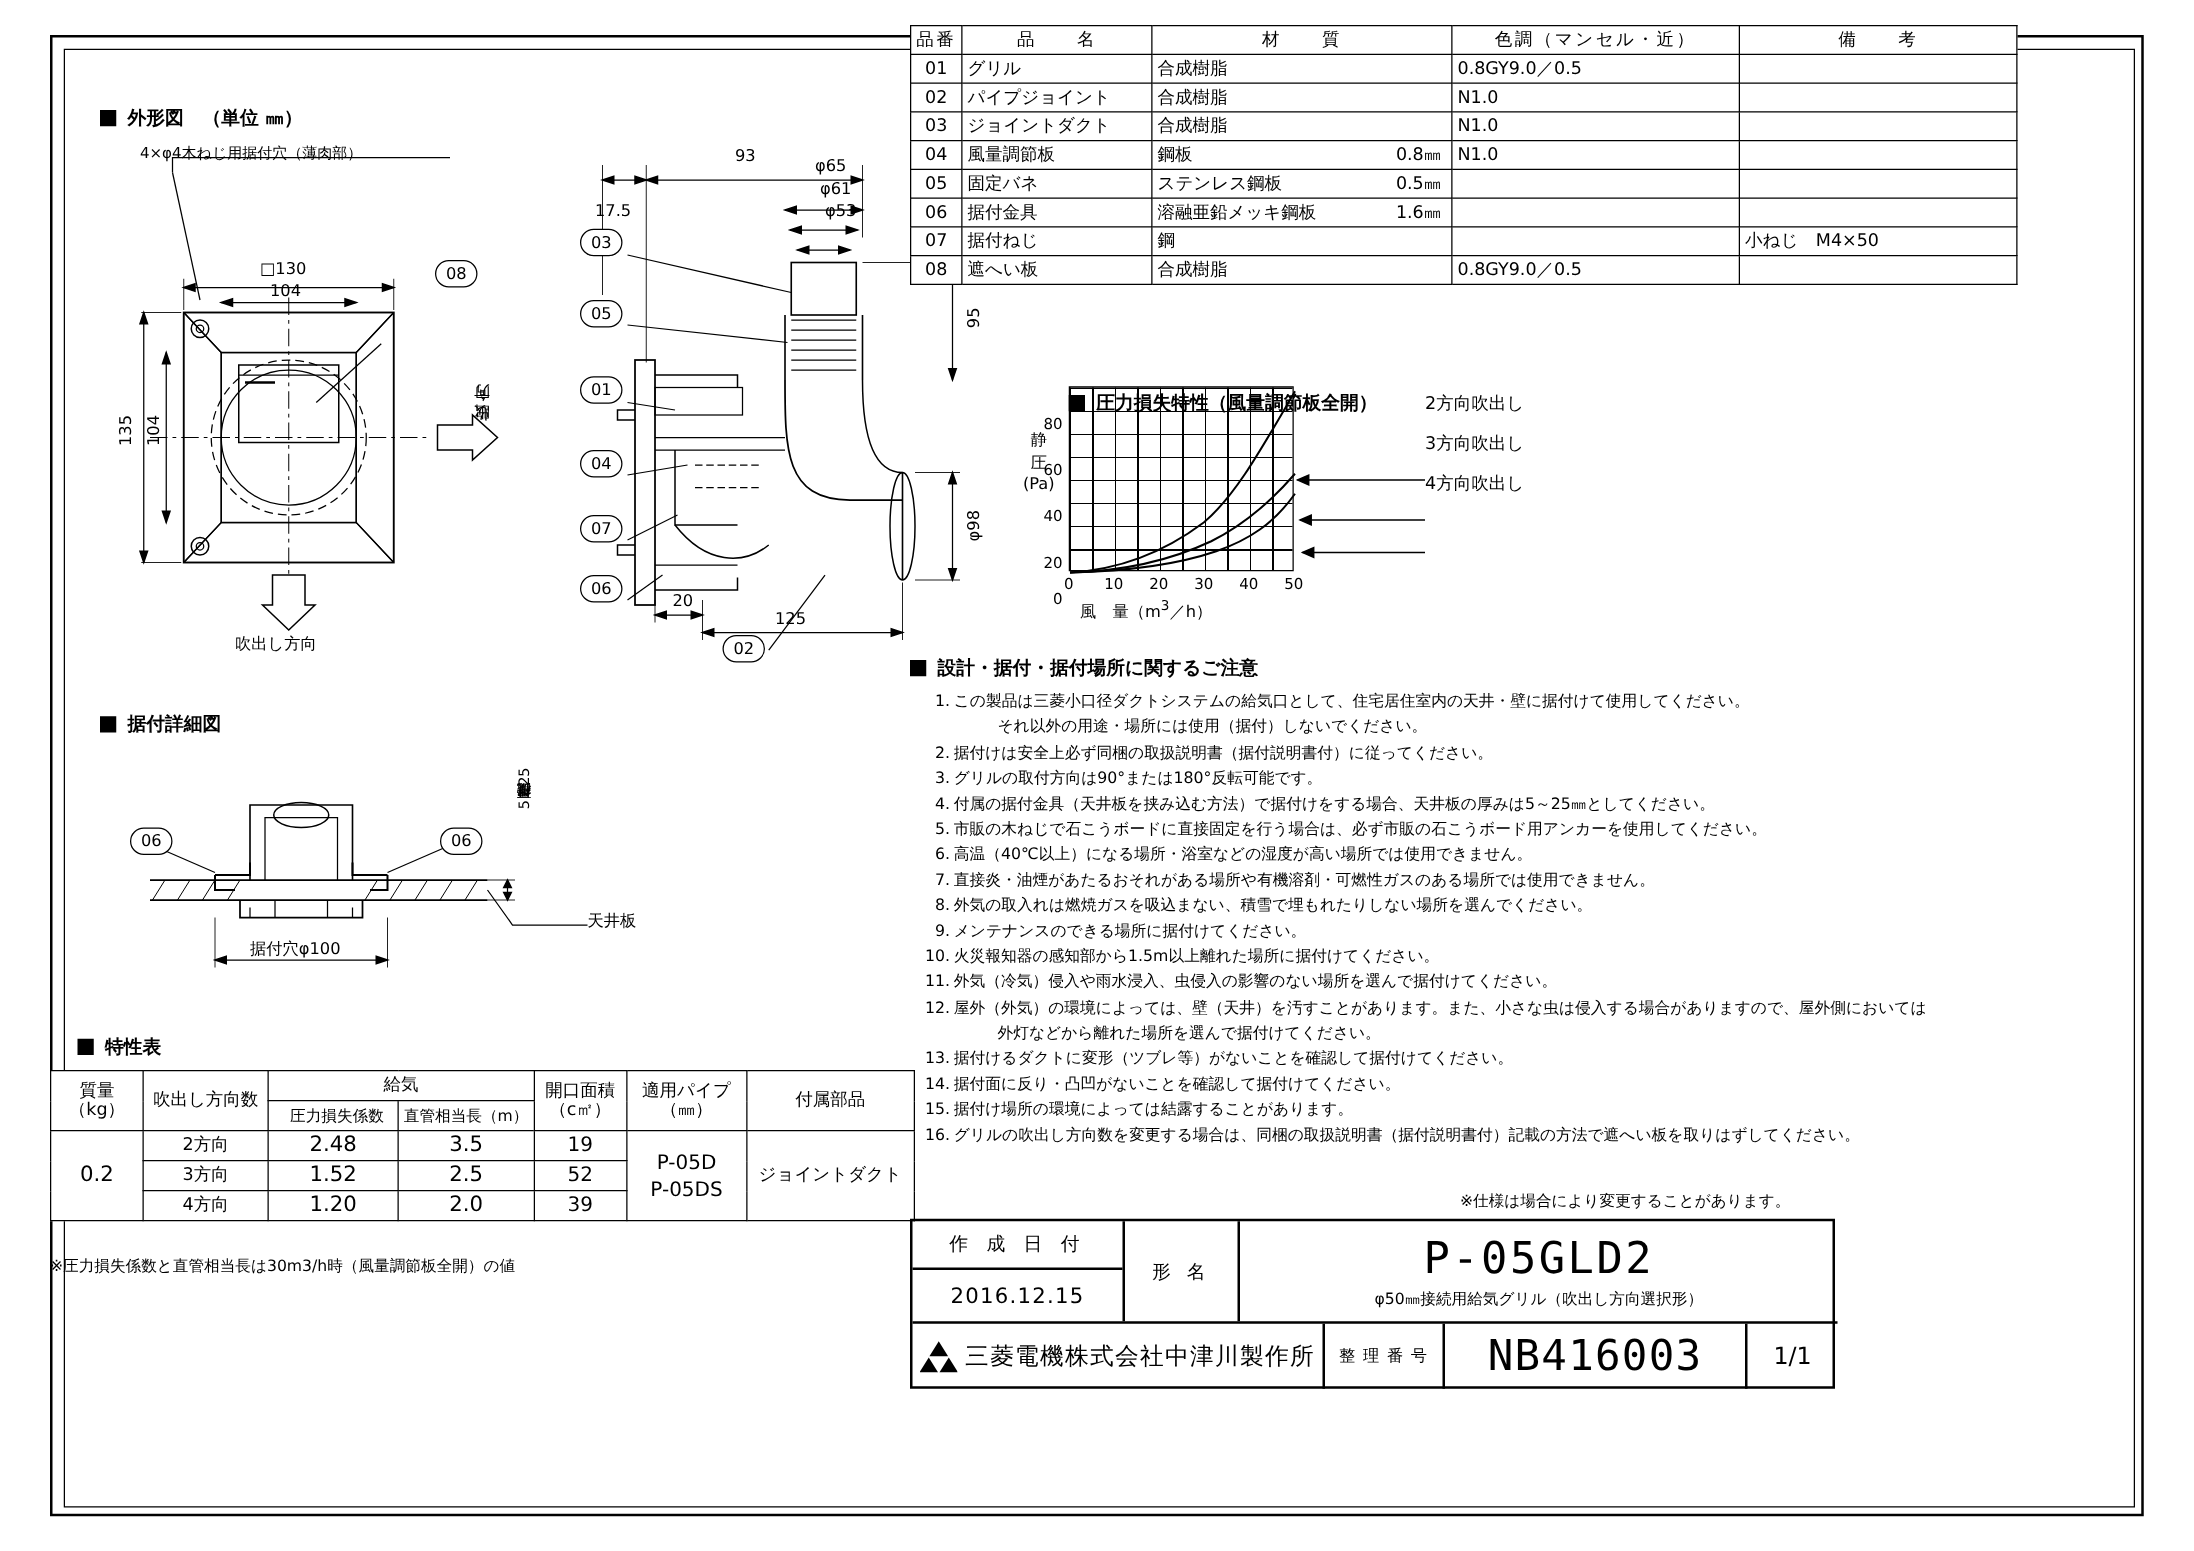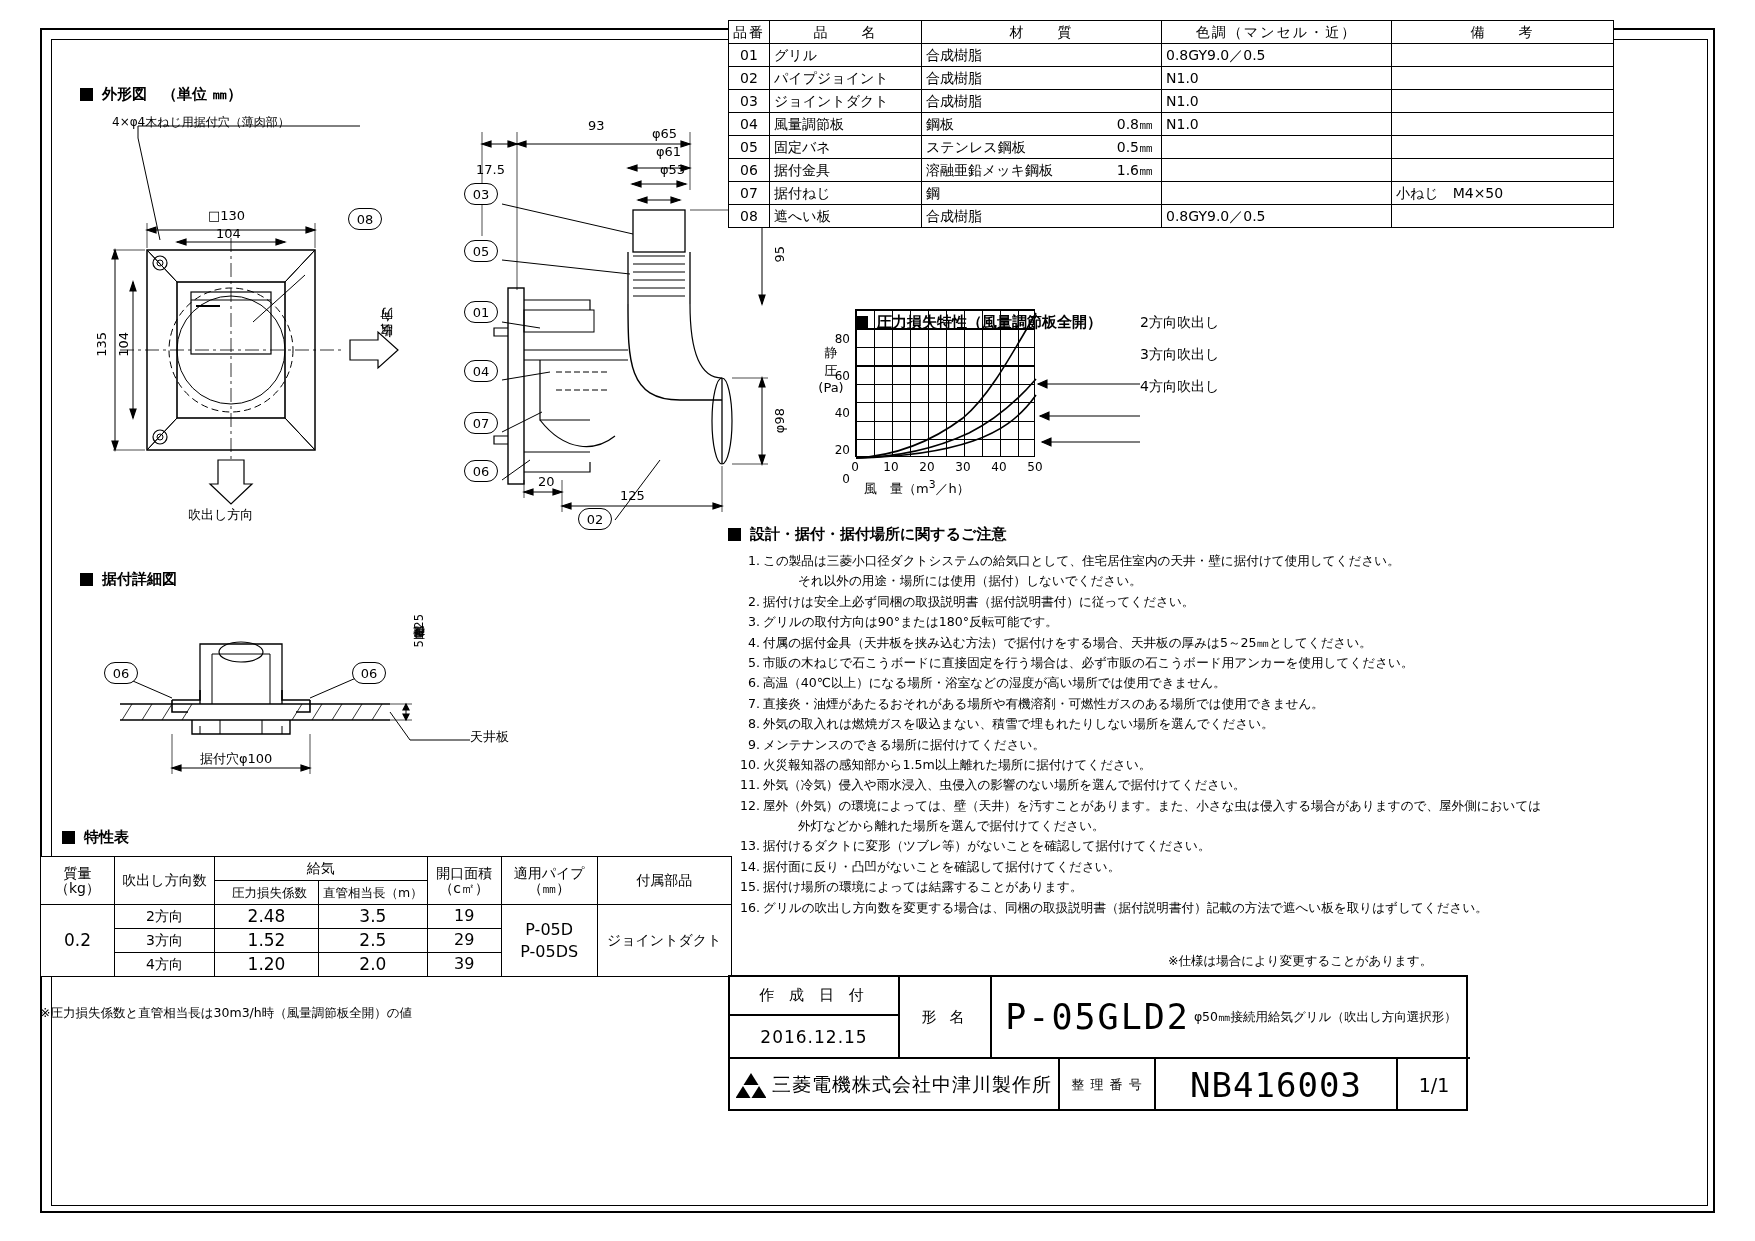--- a/index.html
+++ b/index.html
@@ -106,21 +106,21 @@
   }
   #tb-upper { position: absolute; left: 0; top: 0; width: 740px; height: 80px; display: flex; }
   #tb-lower { position: absolute; left: 0; top: 80px; width: 740px; height: 54px; display: flex; }
   .tbcell { border-right: 2px solid #000; display: flex; align-items: center; justify-content: center; }
   .tbcell:last-child { border-right: none; }
   #tb-kakuho { width: 160px; font-size: 16px; letter-spacing: 5px; }
   #tb-date { width: 170px; flex-direction: column; }
   #tb-date .lbl { height: 39px; width: 100%; border-bottom: 2px solid #000; display: flex; align-items: center; justify-content: center; font-size: 15px; letter-spacing: 5px; }
   #tb-date .val { height: 41px; width: 100%; display: flex; align-items: center; justify-content: center; font-size: 17px; letter-spacing: 1px; }
   #tb-keimei { width: 92px; font-size: 15px; letter-spacing: 4px; }
-  #tb-model { flex: 1; gap: 4px; }
+  #tb-model { flex: 1; flex-direction: column; gap: 4px; }
   #tb-model .model { font-size: 35px; letter-spacing: 2px; font-family: "DejaVu Sans Mono", monospace; }
   #tb-model .sub { font-size: 12.5px; white-space: nowrap; }
   #tb-logo { width: 330px; font-size: 19px; gap: 6px; letter-spacing: 1px; }
   #tb-seiri { width: 96px; font-size: 13px; letter-spacing: 1px; }
   #tb-number { flex: 1; font-size: 34px; letter-spacing: 1px; font-family: "DejaVu Sans Mono", monospace; }
   #tb-page { width: 72px; font-size: 19px; }
   .mitsu { width: 30px; height: 26px; position: relative; display: inline-block; }
 
   
   .dim-txt { position: absolute; font-size: 13px; white-space: nowrap; }
@@ -382,21 +382,21 @@
     <td rowspan="3" style="font-size:16px;line-height:1.35;">
       <div>P-05D</div>
       <div>P-05DS</div>
     </td>
     <td rowspan="3">ジョイントダクト</td>
   </tr>
   <tr>
     <td>3方向</td>
     <td style="font-size:17px;">1.52</td>
     <td style="font-size:17px;">2.5</td>
-    <td style="font-size:16px;">29</td>
+    <td style="font-size:16px;">52</td>
   </tr>
   <tr>
     <td>4方向</td>
     <td style="font-size:17px;">1.20</td>
     <td style="font-size:17px;">2.0</td>
     <td style="font-size:16px;">39</td>
   </tr>
 </tbody>
   </table>
 <div style="position:absolute;left:40px;top:1005px;font-size:12.5px;white-space:nowrap;">※圧力損失係数と直管相当長は30m3/h時（風量調節板全開）の値</div>

